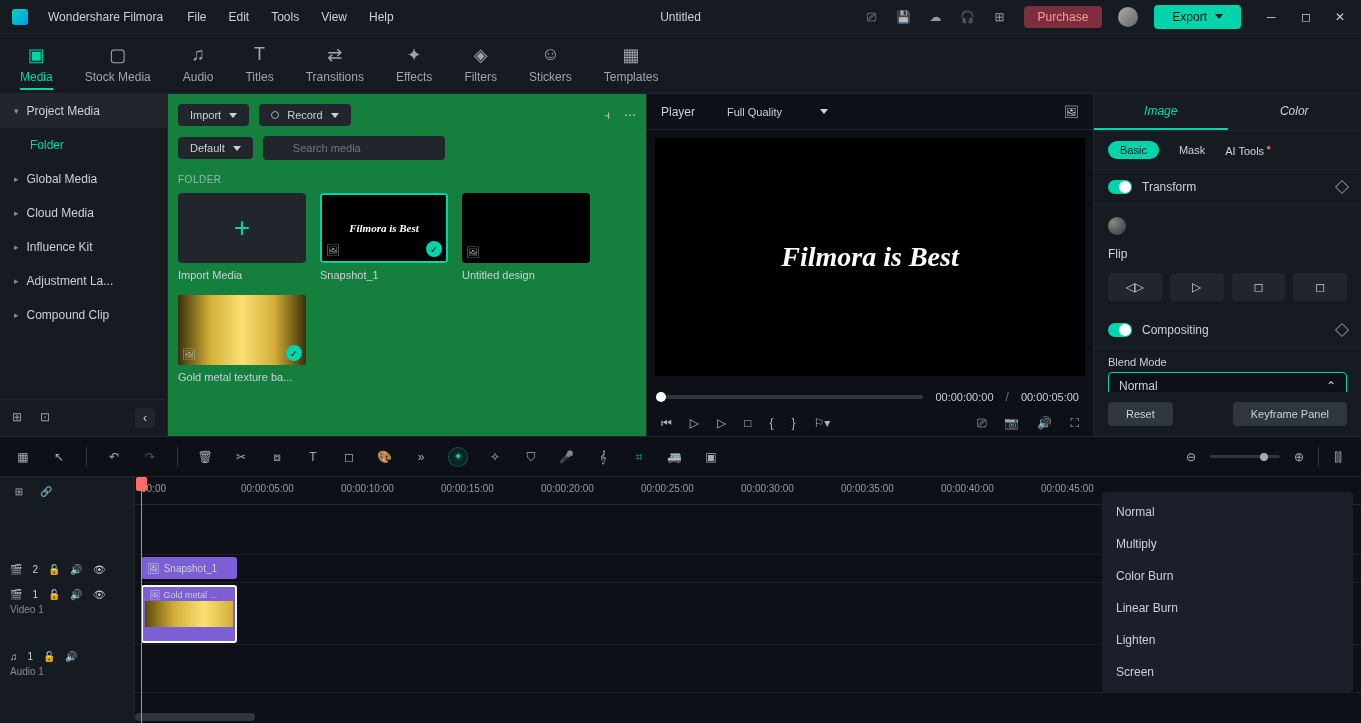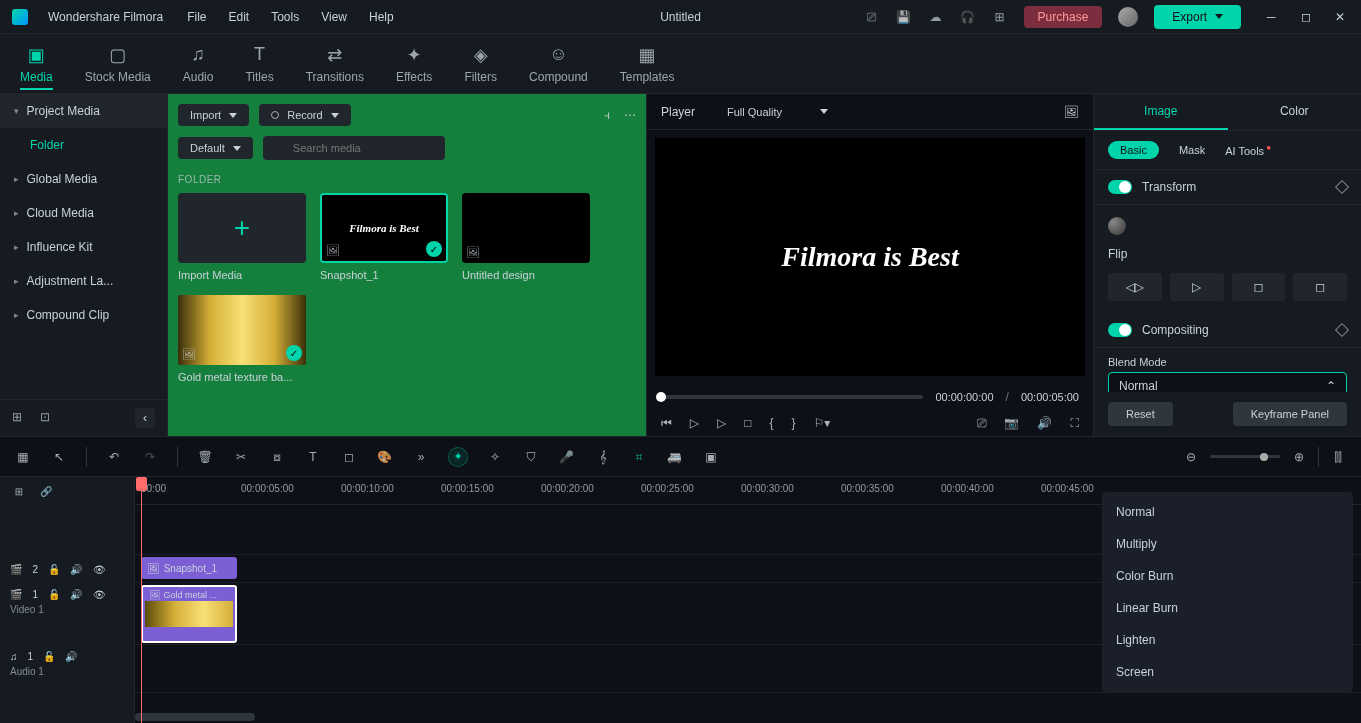--- a/index.html
+++ b/index.html
@@ -62,21 +62,21 @@
 .prog-row { display:flex; align-items:center; padding:6px 14px; gap:12px; }
 .prog-track { flex:1; height:4px; background:#30363d; border-radius:2px; position:relative; }
 .prog-head { position:absolute; left:0; top:50%; transform:translate(-50%,-50%); width:10px; height:10px; border-radius:50%; background:#fff; }
 .time-txt { font-size:11px; }
 .slash { opacity:0.5; }
 .player-ctrl { display:flex; align-items:center; padding:6px 14px; gap:18px; }
 .player-ctrl-r { margin-left:auto; display:flex; gap:18px; align-items:center; }
 .pc-btn { cursor:pointer; opacity:0.85; }
 
 .right-panel { width:268px; background:#161b22; border-left:1px solid #21262d; display:flex; flex-direction:column; padding:0; position:relative; }
-.rp-tabs { display:flex; gap:0; border-bottom:1px solid #21262d; }
+.rp-tabs { display:flex; gap:0; border-bottom:1px solid #21262d;font-style:italic; }
 .rp-tab { flex:1; text-align:center; padding:10px 0; cursor:pointer; }
 .rp-tab.active { color:#00d4aa; border-bottom:2px solid #00d4aa; }
 .rp-sub { display:flex; gap:20px; padding:10px 14px; border-bottom:1px solid #21262d; align-items:center; }
 .rp-sub-pill { background:#00d4aa; color:#0d1117; padding:3px 12px; border-radius:10px; font-size:11px; cursor:pointer; }
 .rp-sub-itm { cursor:pointer; font-size:11px; }
 .rp-sub-itm .dot-red { color:#ff5555; font-size:8px; vertical-align:super; margin-left:2px; }
 .rp-section { padding:10px 14px; border-bottom:1px solid #21262d; display:flex; align-items:center; gap:10px; }
 .toggle { width:24px; height:14px; background:#00d4aa; border-radius:7px; position:relative; cursor:pointer; }
 .toggle::after { content:''; position:absolute; right:1px; top:1px; width:12px; height:12px; border-radius:50%; background:#fff; }
 .diamond { width:10px; height:10px; border:1px solid #888; transform:rotate(45deg); margin-left:auto; cursor:pointer; }
@@ -181,21 +181,21 @@
     <div class="tool-tab">
       <div class="tool-tab-ic">✦</div>
       <span>Effects</span>
     </div>
     <div class="tool-tab">
       <div class="tool-tab-ic">◈</div>
       <span>Filters</span>
     </div>
     <div class="tool-tab">
       <div class="tool-tab-ic">☺</div>
-      <span>Compound</span>
+      <span>Stickers</span>
     </div>
     <div class="tool-tab">
       <div class="tool-tab-ic">▦</div>
       <span>Templates</span>
     </div>
   </div>
 
 <div class="main-row">
 
   <div class="sidebar">

